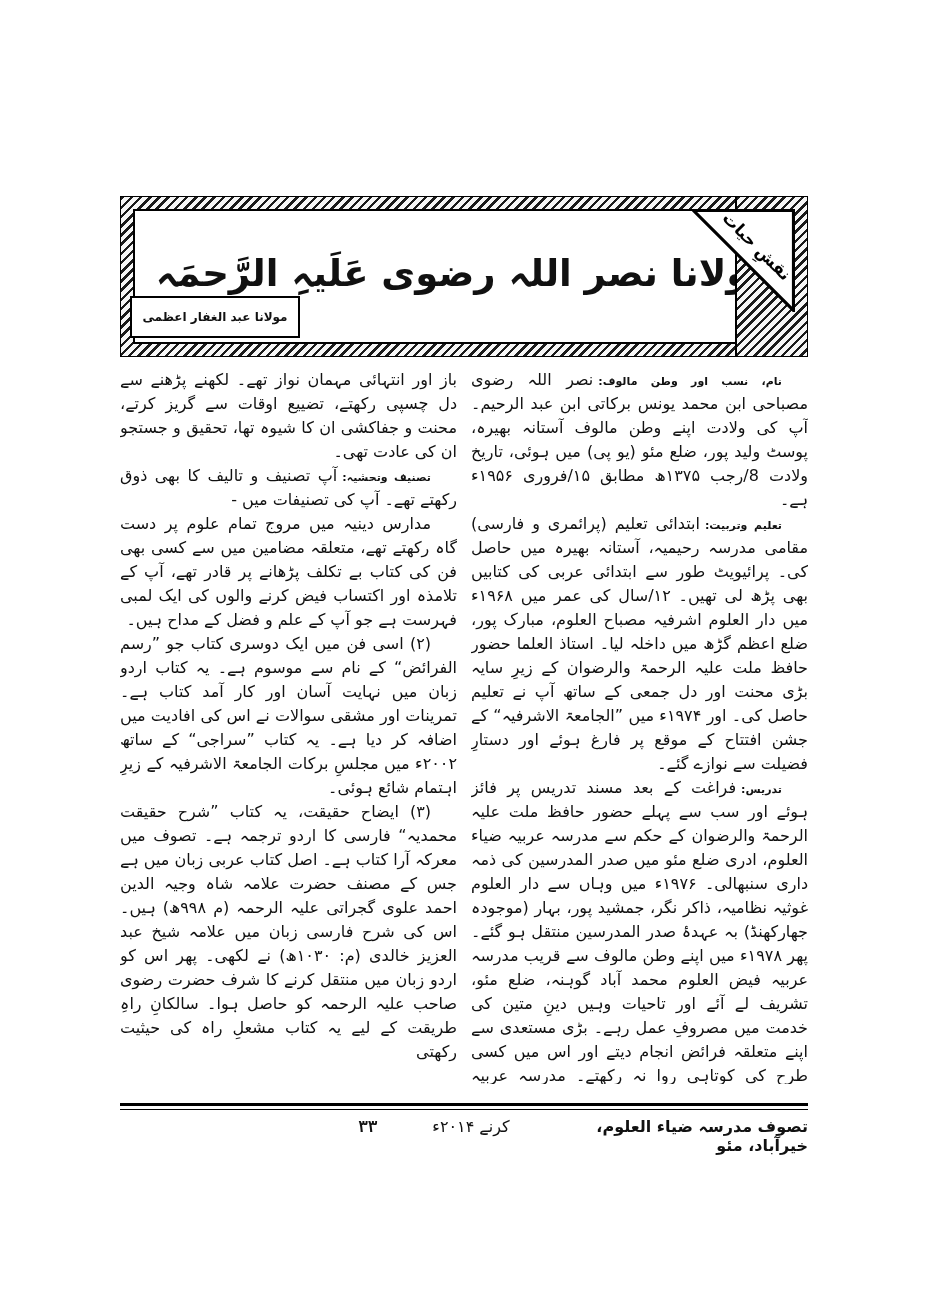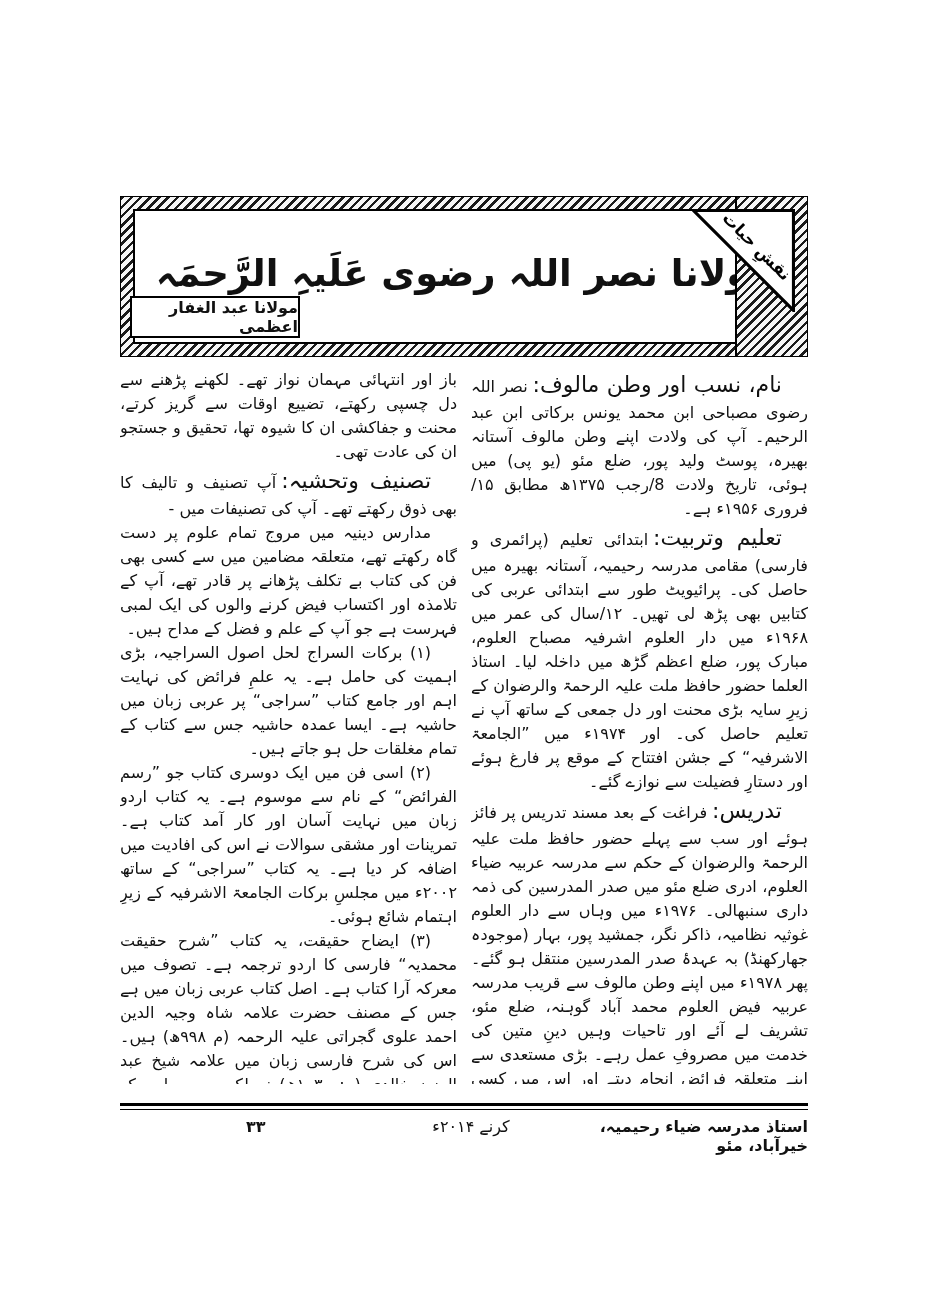--- a/index.html
+++ b/index.html
@@ -88,21 +88,21 @@
     top: 99px;
     width: 170px;
     height: 42px;
     background: #fff;
     border: 2px solid #000;
     box-sizing: border-box;
     display: flex;
     align-items: center;
     justify-content: center;
     direction: rtl;
-    font-size: 16px;
+    font-size: 12px;
     font-weight: bold;
     z-index: 4;
   }
 
   
   .columns {
     direction: rtl;
     display: flex;
     gap: 14px;
     margin-top: 11px;
@@ -111,22 +111,22 @@
   .col {
     flex: 1;
     overflow: hidden;
     text-align: justify;
     font-size: 16px;
     line-height: 1.5;
   }
   .para { margin: 0; text-indent: 26px; }
   .para.no-indent { text-indent: 0; }
   .lead {
-    font-weight: normal;
-    font-size: 22px;
+    font-weight: bold;
+    font-size: 11px;
     padding-left: 5px;
     letter-spacing: 0.2px;
   }
 
   
   .footer-rule {
     margin-top: 19px;
     height: 3px;
     border-top: 3px solid #000;
     border-bottom: 1px solid #000;
@@ -134,21 +134,21 @@
   }
   .footer-row {
     direction: rtl;
     display: flex;
     align-items: baseline;
     margin-top: 7px;
     font-size: 16px;
   }
   .footer-affiliation { flex: 1.3; text-align: right; font-weight: bold; }
   .footer-date { flex: 1; text-align: center; }
-  .footer-page { flex: 1.3; text-align: center; padding-left: 14px; font-weight: bold; }
+  .footer-page { flex: 1.3; text-align: right; padding-left: 14px; font-weight: bold; font-family: Liberation Mono, monospace; }
 </style>
 </head>
 <body>
 
 <div class="page">
   <div class="content">
 
     <div class="header-frame hatch">
       <div class="corner-hatch hatch"></div>
 
@@ -187,33 +187,30 @@
         <p class="para no-indent">
           <span>باز اور انتہائی مہمان نواز تھے۔ لکھنے پڑھنے سے دل چسپی رکھتے، تضییع اوقات سے گریز کرتے، محنت و جفاکشی ان کا شیوہ تھا، تحقیق و جستجو ان کی عادت تھی۔</span>
         </p>
         <p class="para">
           <span class="lead">تصنیف وتحشیہ:</span><span>آپ تصنیف و تالیف کا بھی ذوق رکھتے تھے۔ آپ کی تصنیفات میں -</span>
         </p>
         <p class="para">
           <span>مدارس دینیہ میں مروج تمام علوم پر دست گاہ رکھتے تھے، متعلقہ مضامین میں سے کسی بھی فن کی کتاب بے تکلف پڑھانے پر قادر تھے، آپ کے تلامذہ اور اکتساب فیض کرنے والوں کی ایک لمبی فہرست ہے جو آپ کے علم و فضل کے مداح ہیں۔</span>
         </p>
         <p class="para">
-          <span>(۱) برکات السراج لحل اصول السراجیہ، بڑی اہمیت کی حامل ہے۔ یہ علمِ فرائض کی نہایت اہم اور جامع کتاب ”سراجی“ پر عربی زبان میں حاشیہ ہے۔ ایسا عمدہ حاشیہ جس سے کتاب کے تمام مغلقات حل ہو جاتے ہیں۔</span>
-        </p>
-        <p class="para">
           <span>(۲) اسی فن میں ایک دوسری کتاب جو ”رسم الفرائض“ کے نام سے موسوم ہے۔ یہ کتاب اردو زبان میں نہایت آسان اور کار آمد کتاب ہے۔ تمرینات اور مشقی سوالات نے اس کی افادیت میں اضافہ کر دیا ہے۔ یہ کتاب ”سراجی“ کے ساتھ ۲۰۰۲ء میں مجلسِ برکات الجامعۃ الاشرفیہ کے زیرِ اہتمام شائع ہوئی۔</span>
         </p>
         <p class="para">
           <span>(۳) ایضاح حقیقت، یہ کتاب ”شرح حقیقت محمدیہ“ فارسی کا اردو ترجمہ ہے۔ تصوف میں معرکہ آرا کتاب ہے۔ اصل کتاب عربی زبان میں ہے جس کے مصنف حضرت علامہ شاہ وجیہ الدین احمد علوی گجراتی علیہ الرحمہ (م ۹۹۸ھ) ہیں۔ اس کی شرح فارسی زبان میں علامہ شیخ عبد العزیز خالدی (م: ۱۰۳۰ھ) نے لکھی۔ پھر اس کو اردو زبان میں منتقل کرنے کا شرف حضرت رضوی صاحب علیہ الرحمہ کو حاصل ہوا۔ سالکانِ راہِ طریقت کے لیے یہ کتاب مشعلِ راہ کی حیثیت رکھتی</span>
         </p>
       </div>
 
     </div>
 
     <div class="footer-rule"></div>
     <div class="footer-row">
-      <div class="footer-affiliation">استاذ مدرسہ ضیاء رحیمیہ، خیرآباد، مئو</div>
+      <div class="footer-affiliation">تصوف مدرسہ ضیاء العلوم، خیرآباد، مئو</div>
       <div class="footer-date">کرنے ۲۰۱۴ء</div>
       <div class="footer-page">۳۳</div>
     </div>
 
   </div>
 </div>
 
 </body></html>

